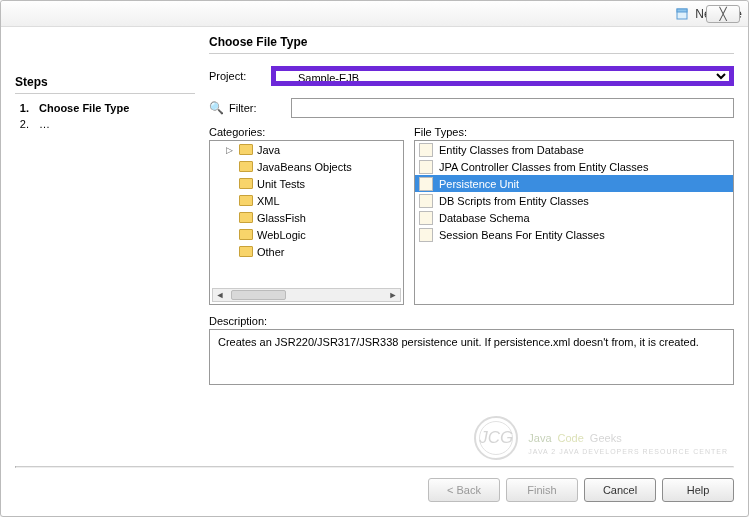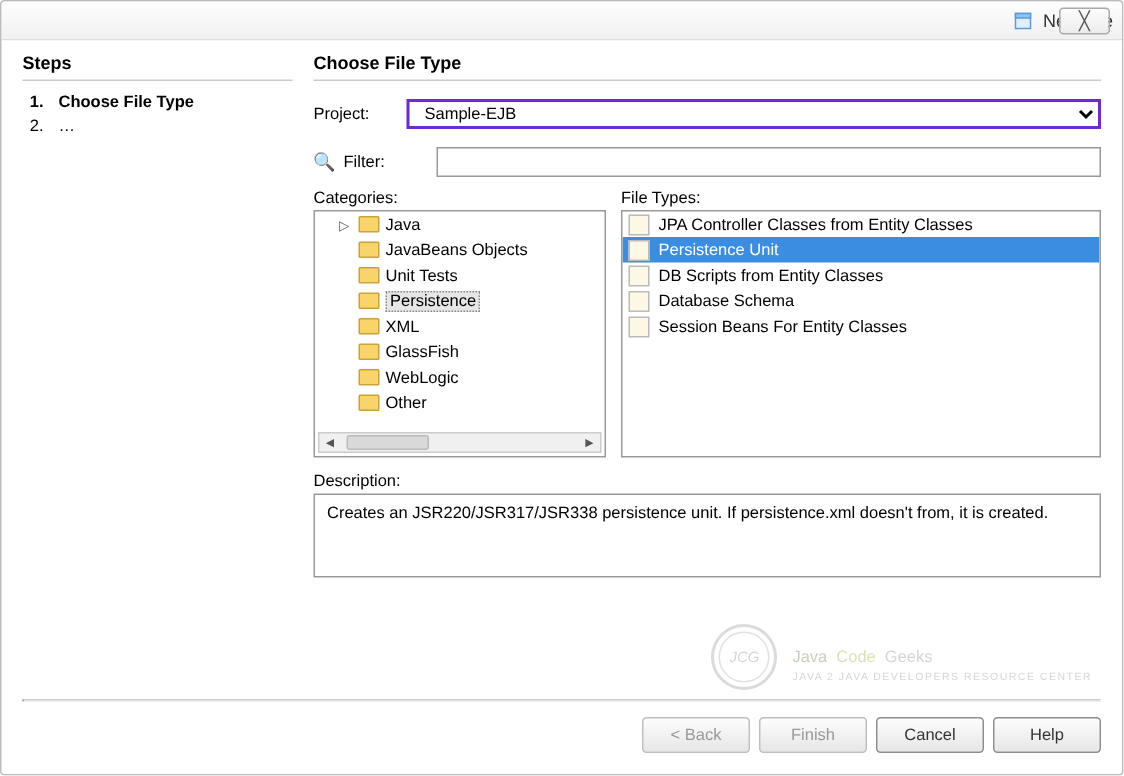--- a/index.html
+++ b/index.html
@@ -3,32 +3,32 @@
 <meta charset="utf-8">
 <style>
   * { box-sizing: border-box; margin: 0; padding: 0; font-family: 'Segoe UI', Tahoma, Arial, sans-serif; font-size: 11px; }
   body { background: #f5f5f5; }
   .window { width: 749px; height: 517px; background: #fff; border: 1px solid #bbb; border-radius: 3px; display: flex; flex-direction: column; position: relative; }
   .titlebar { height: 26px; display: flex; align-items: center; padding: 0 6px; border-bottom: 1px solid #ddd; background: linear-gradient(#fefefe,#f0f0f0); border-radius:3px 3px 0 0;justify-content:flex-end; }
   .titlebar .icon { width: 14px; height: 14px; margin-right: 6px; display:inline-flex; align-items:center; justify-content:center; }
   .titlebar .title { color:#333; font-size:12px; }
   .closebox { position:absolute; top:4px; right:8px; width:34px; height:18px; border:1px solid #aaa; border-radius:3px; background:linear-gradient(#fdfdfd,#ececec); display:flex; align-items:center; justify-content:center; font-family: Arial; font-size:12px; color:#555; }
   .body { flex:1; display:flex; padding: 8px 14px 0 14px; gap: 14px; }
-  .steps-pane { width: 180px; }
+  .steps-pane { width: 180px; margin-top: 40px; }
   .steps-pane h3 { font-size:12px; font-weight:bold; margin-bottom:4px; }
   .steps-sep { border:0; border-top:1px solid #ccc; margin-bottom:6px; }
   .steps-list { list-style:none; padding-left:0; }
   .steps-list li { display:flex; gap:10px; padding:2px 0; }
   .steps-list .num { width:14px; text-align:right; }
   .steps-list .current { font-weight:bold; }
   .main-pane { flex:1; display:flex; flex-direction:column; }
   .main-pane h3 { font-size:12px; font-weight:bold; margin-bottom:4px; }
   .row { display:flex; align-items:center; gap:6px; margin:6px 0; }
   .row label { min-width:56px; }
-  select.project { flex:1; height:20px; border:2px solid #6d28d9; background:#fff; padding:0 6px; display:flex; align-items:center; }
+  select.project { flex:1; height:20px; border:5px solid #6d28d9; background:#fff; padding:0 18px; display:flex; align-items:center; }
   .filter-icon { width:14px; text-align:center; font-size:12px; color:#555; }
   input.filter { flex:1; height:20px; border:1px solid #999; padding:0 4px; }
   .lists-row { display:flex; gap:10px; margin-top:2px; }
   .list-col { display:flex; flex-direction:column; flex:1; min-width:0; }
   .list-col.cats { flex:0 0 195px; }
   .list-label { margin-bottom:2px; }
   .listbox { border:1px solid #999; background:#fff; height:165px; overflow:hidden; position:relative; }
   .list-inner { overflow:auto; height:100%; }
   .list-inner.cats-inner { padding-left:2px; }
   .tree-item { display:flex; align-items:center; height:17px; padding-left:14px; gap:4px; white-space:nowrap; }
@@ -44,21 +44,21 @@
   .button-row { display:flex; justify-content:flex-end; gap:6px; padding:10px 14px 14px 0; border-top: none; margin-top:auto; }
   .divider-line { border-top:1px solid #ccc; margin:0 14px 0 14px; }
   button.nav { width:72px; height:24px; border:1px solid #8d8d8d; border-radius:3px; background:linear-gradient(#fdfdfd,#e6e6e6); color:#333; }
   button.nav:disabled { color:#999; border-color:#bdbdbd; }
   button.nav.primary { border-color:#4a88c7; box-shadow:0 0 0 1px rgba(80,150,230,0.4); }
   .hscroll { position:absolute; left:2px; right:2px; bottom:2px; height:14px; background:#f0f0f0; border:1px solid #ccc; display:flex; align-items:center; }
   .hscroll .btn { width:14px; text-align:center; color:#555; font-size:9px; }
   .hscroll .thumb { height:10px; width:55px; margin-left:4px; background:#d9d9d9; border:1px solid #bbb; border-radius:2px; }
   .watermark { position:absolute; right:20px; bottom:56px; opacity:0.35; display:flex; align-items:center; gap:10px; pointer-events:none; }
   .wm-circle { width:44px; height:44px; border:2px solid #999; border-radius:50%; padding:3px; }
-  .wm-inner { width:100%; height:100%; border:1px solid #aaa; border-radius:50%; display:flex; align-items:center; justify-content:center; font-style:italic; font-size:10px; color:#888; }
+  .wm-inner { width:100%; height:100%; border:1px solid #aaa; border-radius:50%; display:flex; align-items:center; justify-content:center; font-style:italic; font-size:17px; color:#888; }
   .wm-text { display:flex; flex-direction:column; }
   .wm-main { font-family: Georgia, serif; font-size:24px; color:#5a7a32; }
   .wm-main .c { color:#9aa830; }
   .wm-main .g { color:#888; }
   .wm-sub { font-size:7px; letter-spacing:1px; color:#888; }
 </style>
 </head>
 <body>
 
 <div class="window">
@@ -120,25 +120,20 @@
                 <div class="tree-item">
                   <span class="arrow">▷</span>
                   <span class="folder-icon"></span>
                   <span class="text">JavaBeans Objects</span>
                 </div>
                 <div class="tree-item">
                   <span class="arrow">▷</span>
                   <span class="folder-icon"></span>
                   <span class="text">Unit Tests</span>
                 </div>
-                <div class="tree-item selected">
-                  <span class="arrow">▷</span>
-                  <span class="folder-icon"></span>
-                  <span class="text">Persistence</span>
-                </div>
                 <div class="tree-item">
                   <span class="arrow">▷</span>
                   <span class="folder-icon"></span>
                   <span class="text">XML</span>
                 </div>
                 <div class="tree-item">
                   <span class="arrow">▷</span>
                   <span class="folder-icon"></span>
                   <span class="text">GlassFish</span>
                 </div>
@@ -159,20 +154,24 @@
               <span class="btn" style="margin-left:auto;">►</span>
             </div>
           </div>
         </div>
         <div class="list-col">
           <div class="list-label">File Types:</div>
           <div class="listbox">
             <div class="list-inner" id="ft-inner">
                 <div class="file-item">
                   <span class="ficon"></span>
+                  <span>Entity Classes from Database</span>
+                </div>
+                <div class="file-item">
+                  <span class="ficon"></span>
                   <span>JPA Controller Classes from Entity Classes</span>
                 </div>
                 <div class="file-item selected">
                   <span class="ficon"></span>
                   <span>Persistence Unit</span>
                 </div>
                 <div class="file-item">
                   <span class="ficon"></span>
                   <span>DB Scripts from Entity Classes</span>
                 </div>

